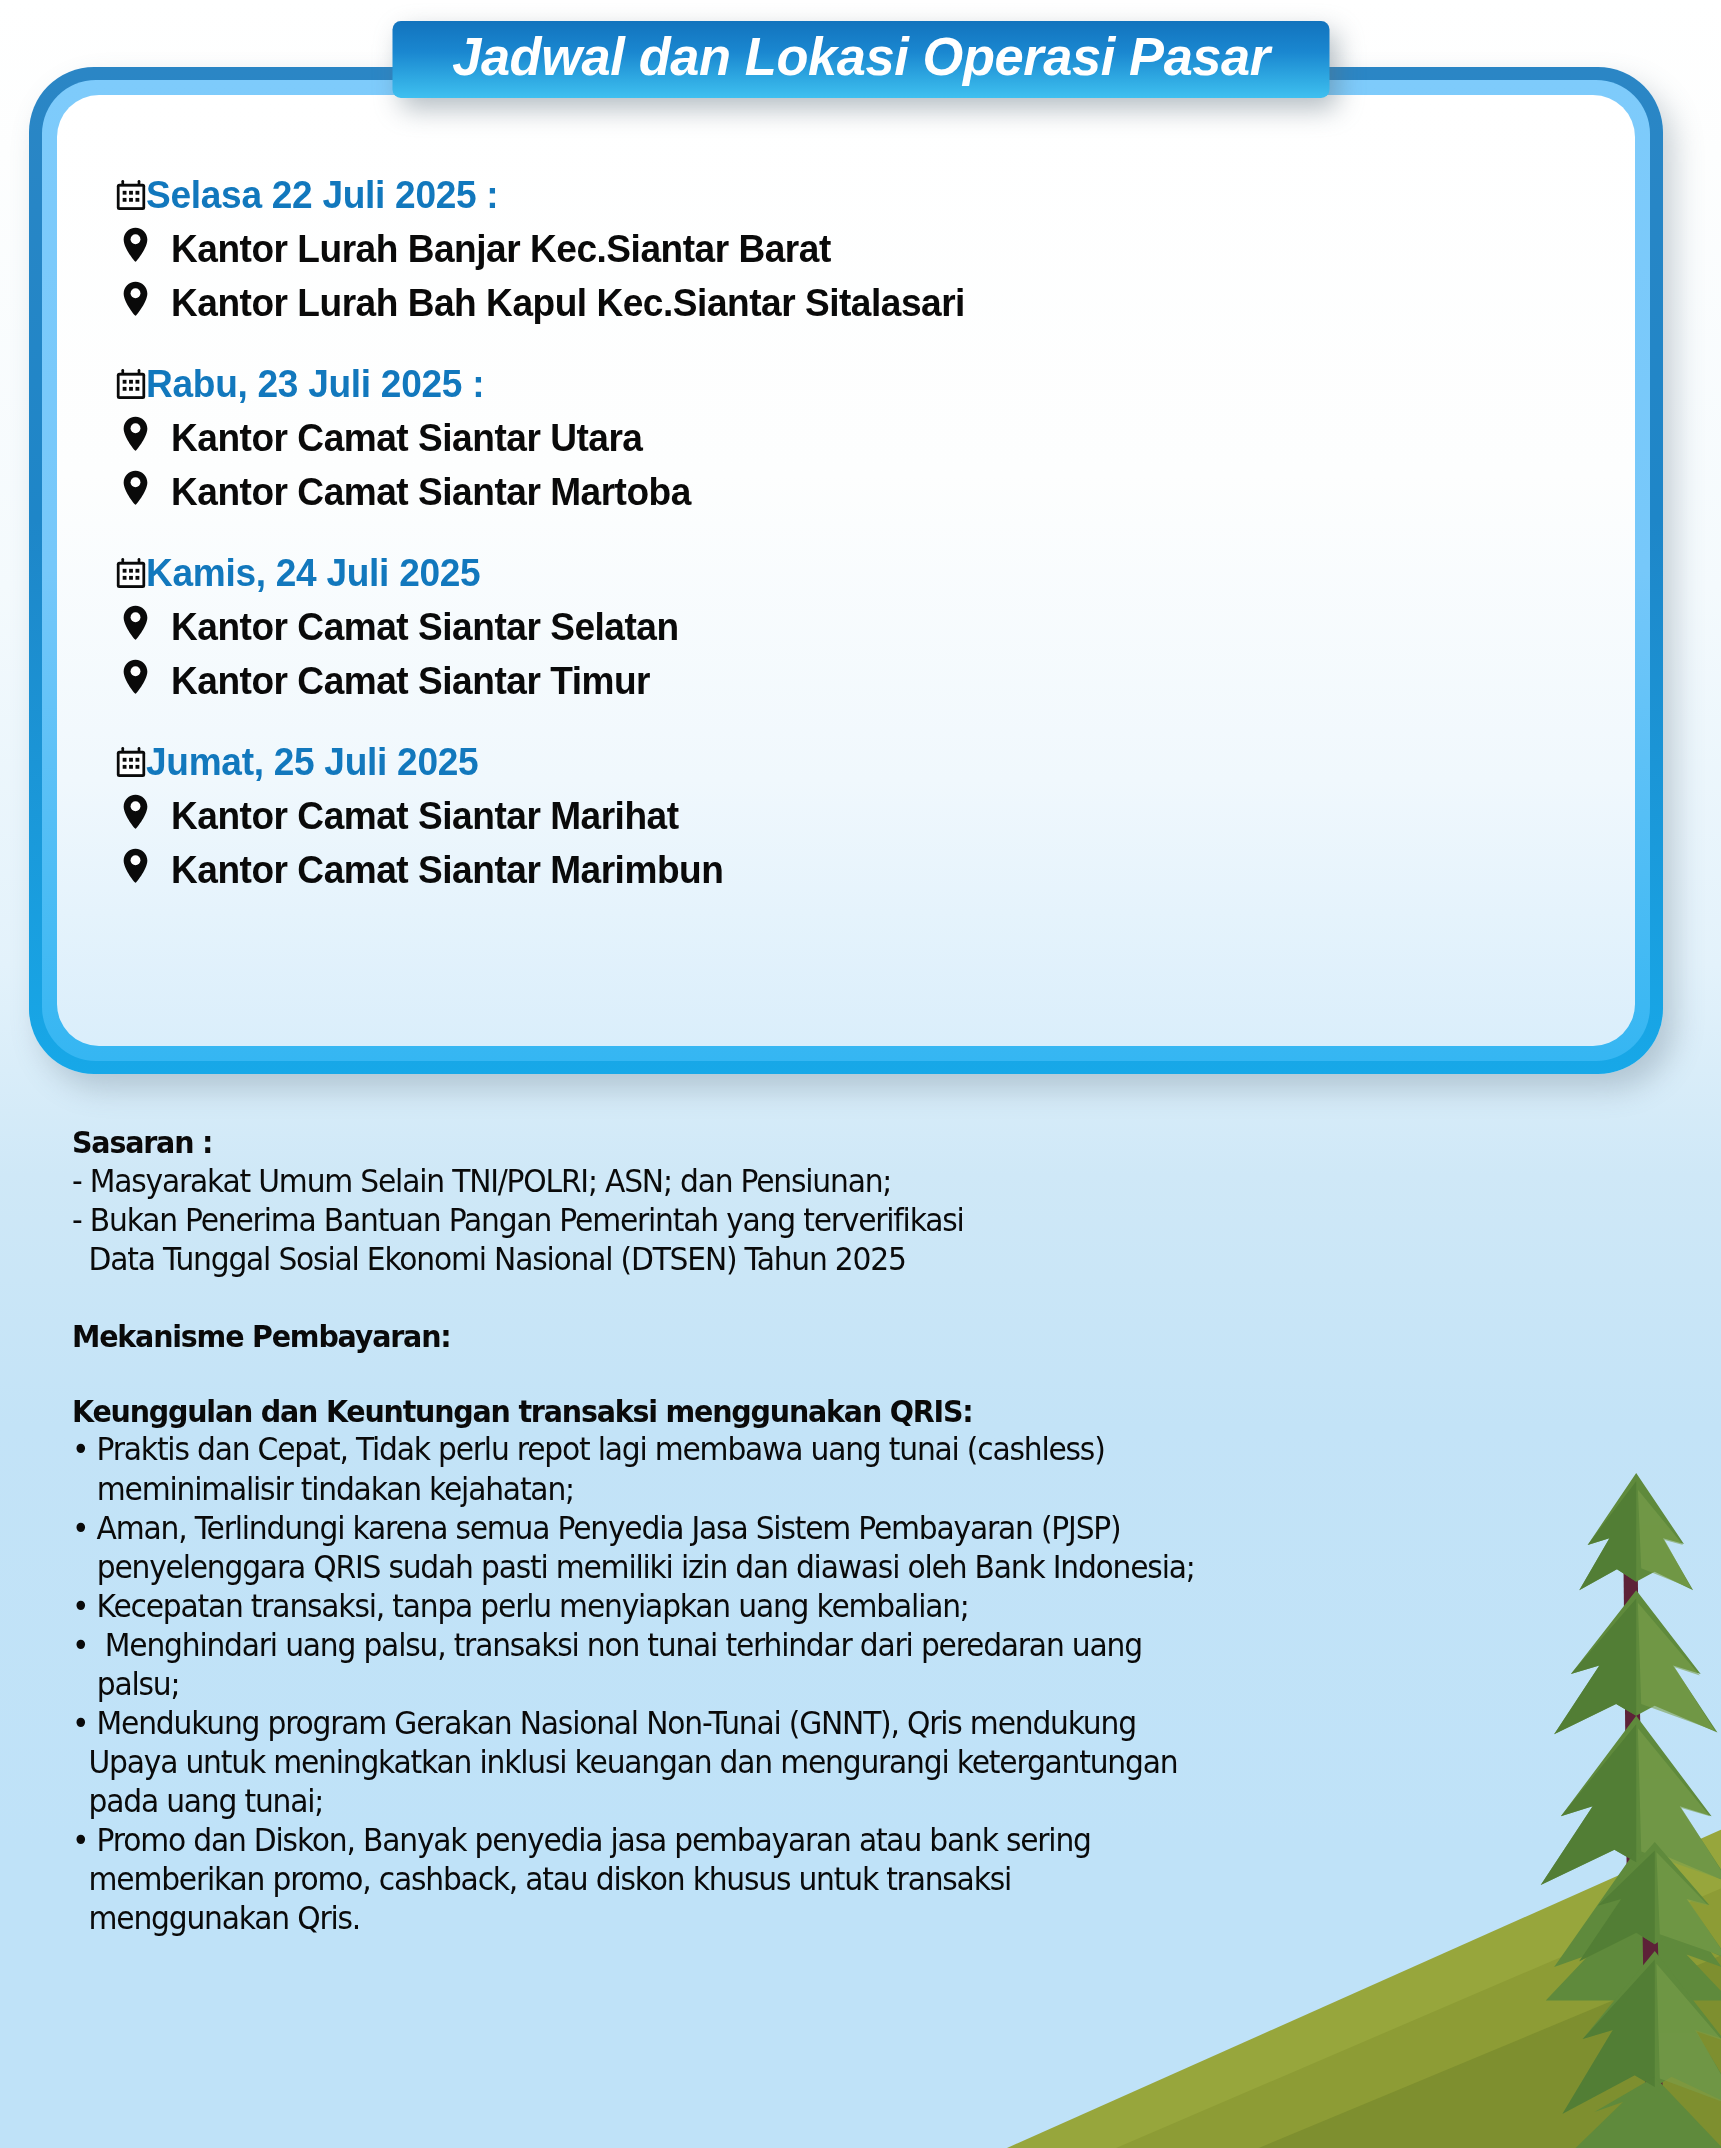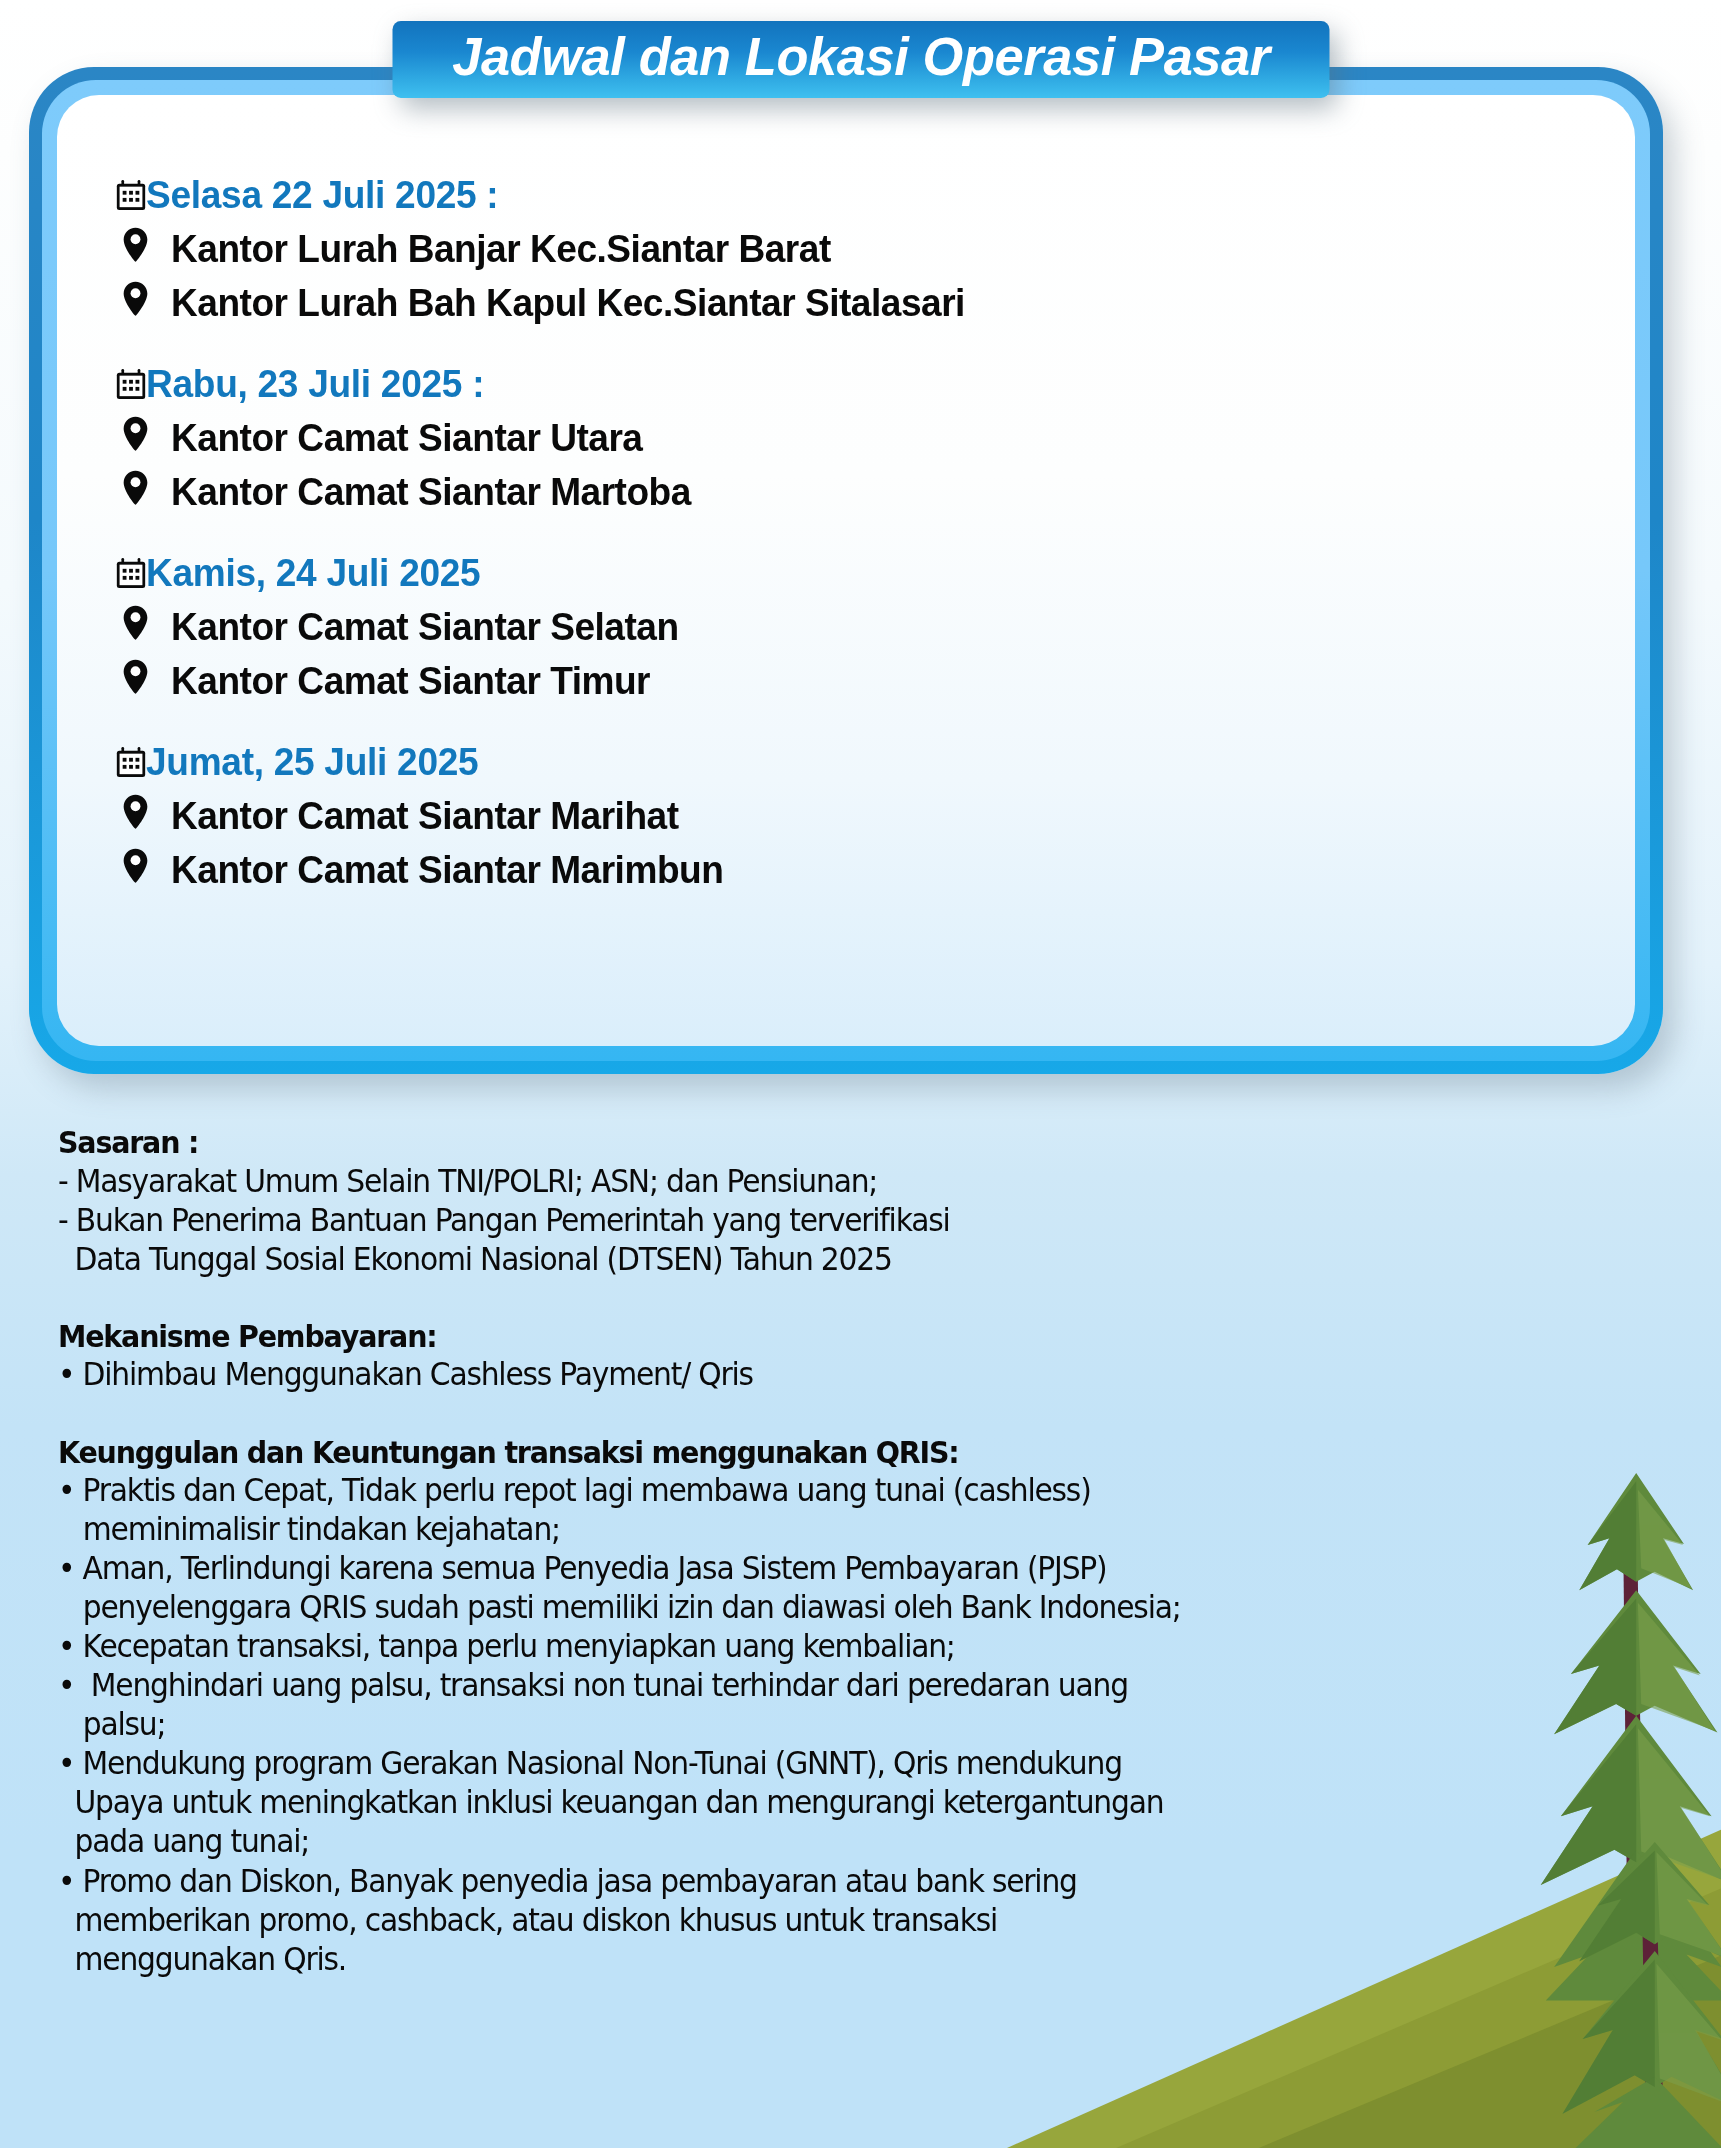--- a/index.html
+++ b/index.html
@@ -119,21 +119,21 @@
     transform:scaleX(.95);
     transform-origin:left center;
   }
 
   .icon-cal{ width:30px; height:32px; flex:0 0 auto; display:block; }
   .icon-pin{ width:25px; height:35px; flex:0 0 auto; display:block; }
 
   
   #lower-content{
     position:absolute;
-    left:58px; top:1124px;
+    left:72px; top:1124px;
     width:1502px;
     z-index:3;
   }
   .sec-title{
     font-family:"DejaVu Sans", sans-serif;
     font-weight:bold;
     font-size:31px;
     color:#0a0a0a;
     letter-spacing:-1.3px;
     transform:scaleX(.92);
@@ -378,23 +378,20 @@
     <div class="sec-title">Sasaran :</div>
     <div>
         <div class="sec-line">- Masyarakat Umum Selain TNI/POLRI; ASN; dan Pensiunan;</div>
         <div class="sec-line">- Bukan Penerima Bantuan Pangan Pemerintah yang terverifikasi</div>
         <div class="sec-line">  Data Tunggal Sosial Ekonomi Nasional (DTSEN) Tahun 2025</div>
       </div>
   </div>
 
   <div class="sec-block">
     <div class="sec-title">Mekanisme Pembayaran:</div>
-    <div>
-        <div class="sec-line">• Dihimbau Menggunakan Cashless Payment/ Qris</div>
-      </div>
   </div>
 
   <div class="sec-block">
     <div class="sec-title">Keunggulan dan Keuntungan transaksi menggunakan QRIS:</div>
     <div>
         <div class="sec-line">• Praktis dan Cepat, Tidak perlu repot lagi membawa uang tunai (cashless)</div>
         <div class="sec-line">   meminimalisir tindakan kejahatan;</div>
         <div class="sec-line">• Aman, Terlindungi karena semua Penyedia Jasa Sistem Pembayaran (PJSP)</div>
         <div class="sec-line">   penyelenggara QRIS sudah pasti memiliki izin dan diawasi oleh Bank Indonesia;</div>
         <div class="sec-line">• Kecepatan transaksi, tanpa perlu menyiapkan uang kembalian;</div>

